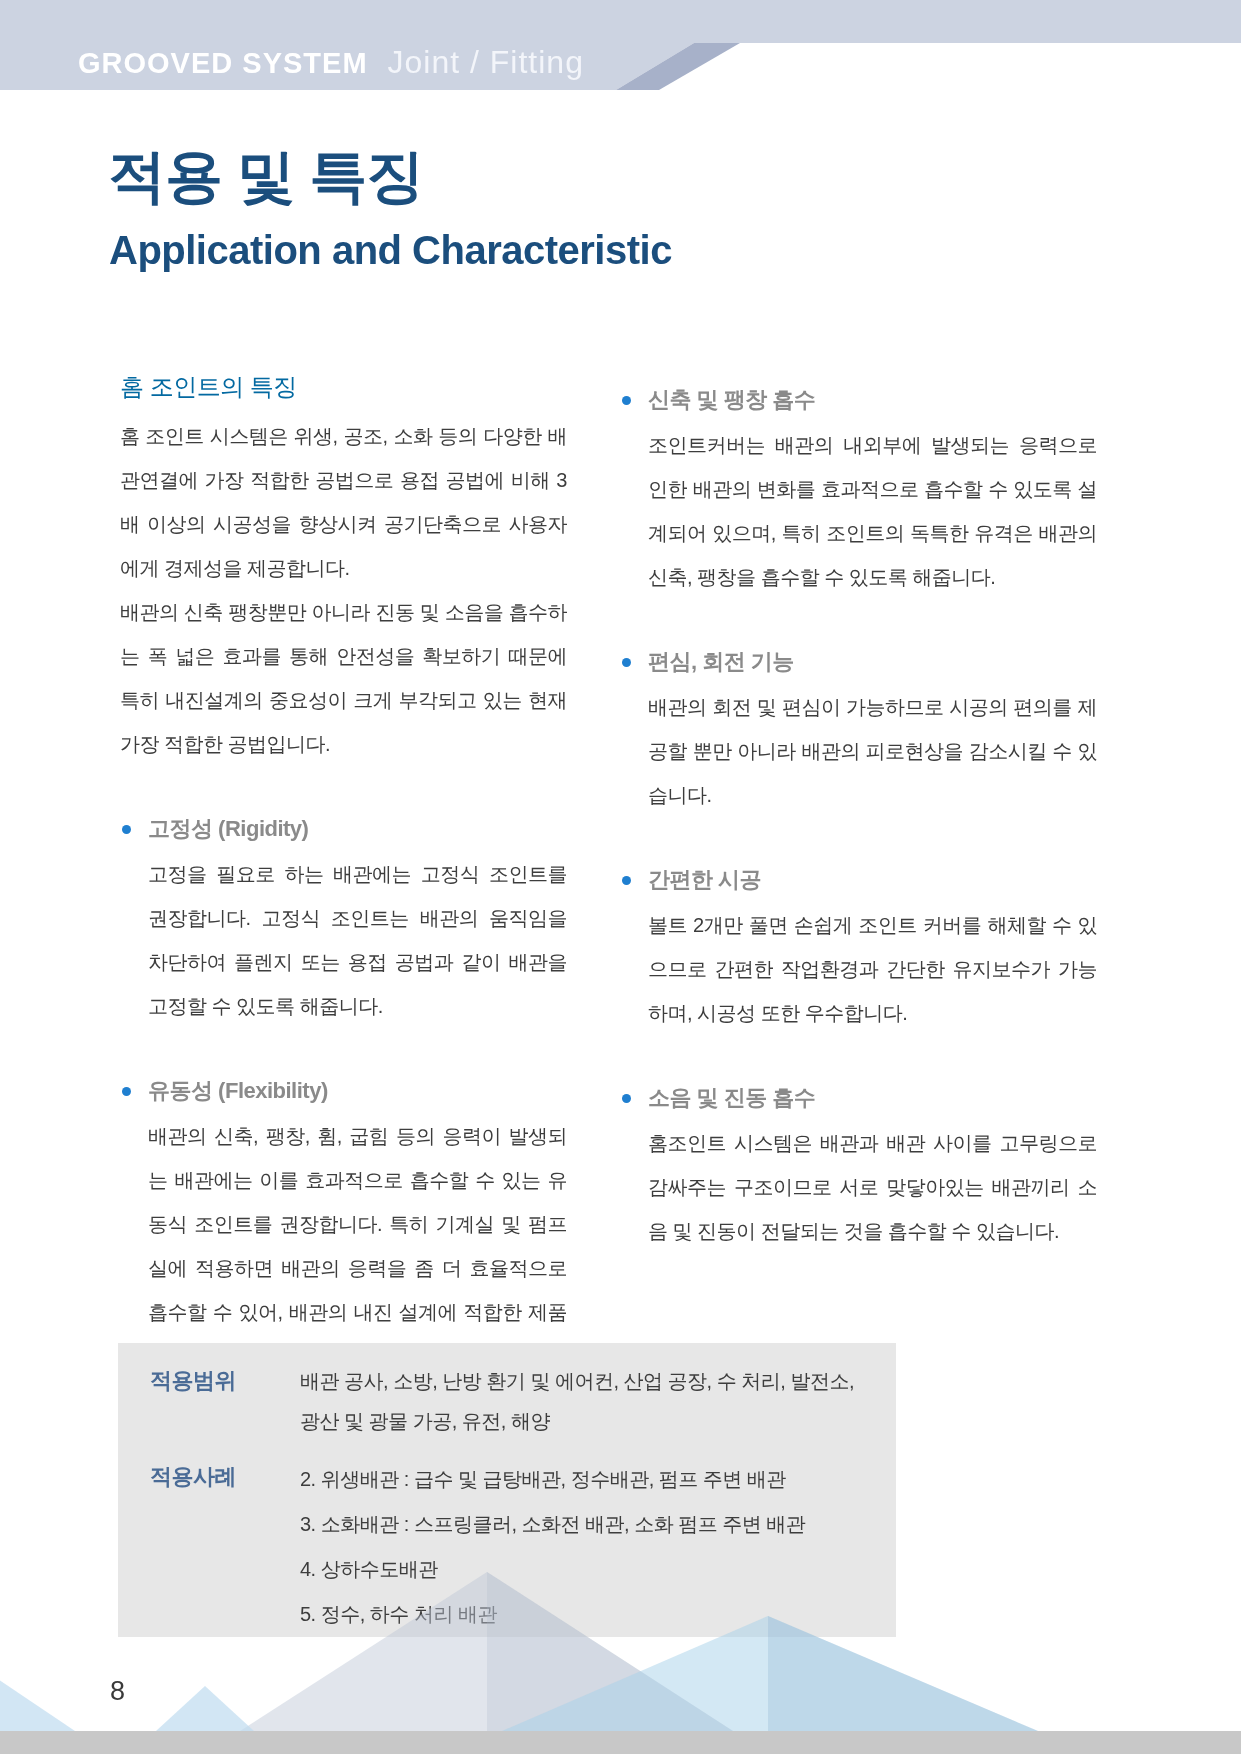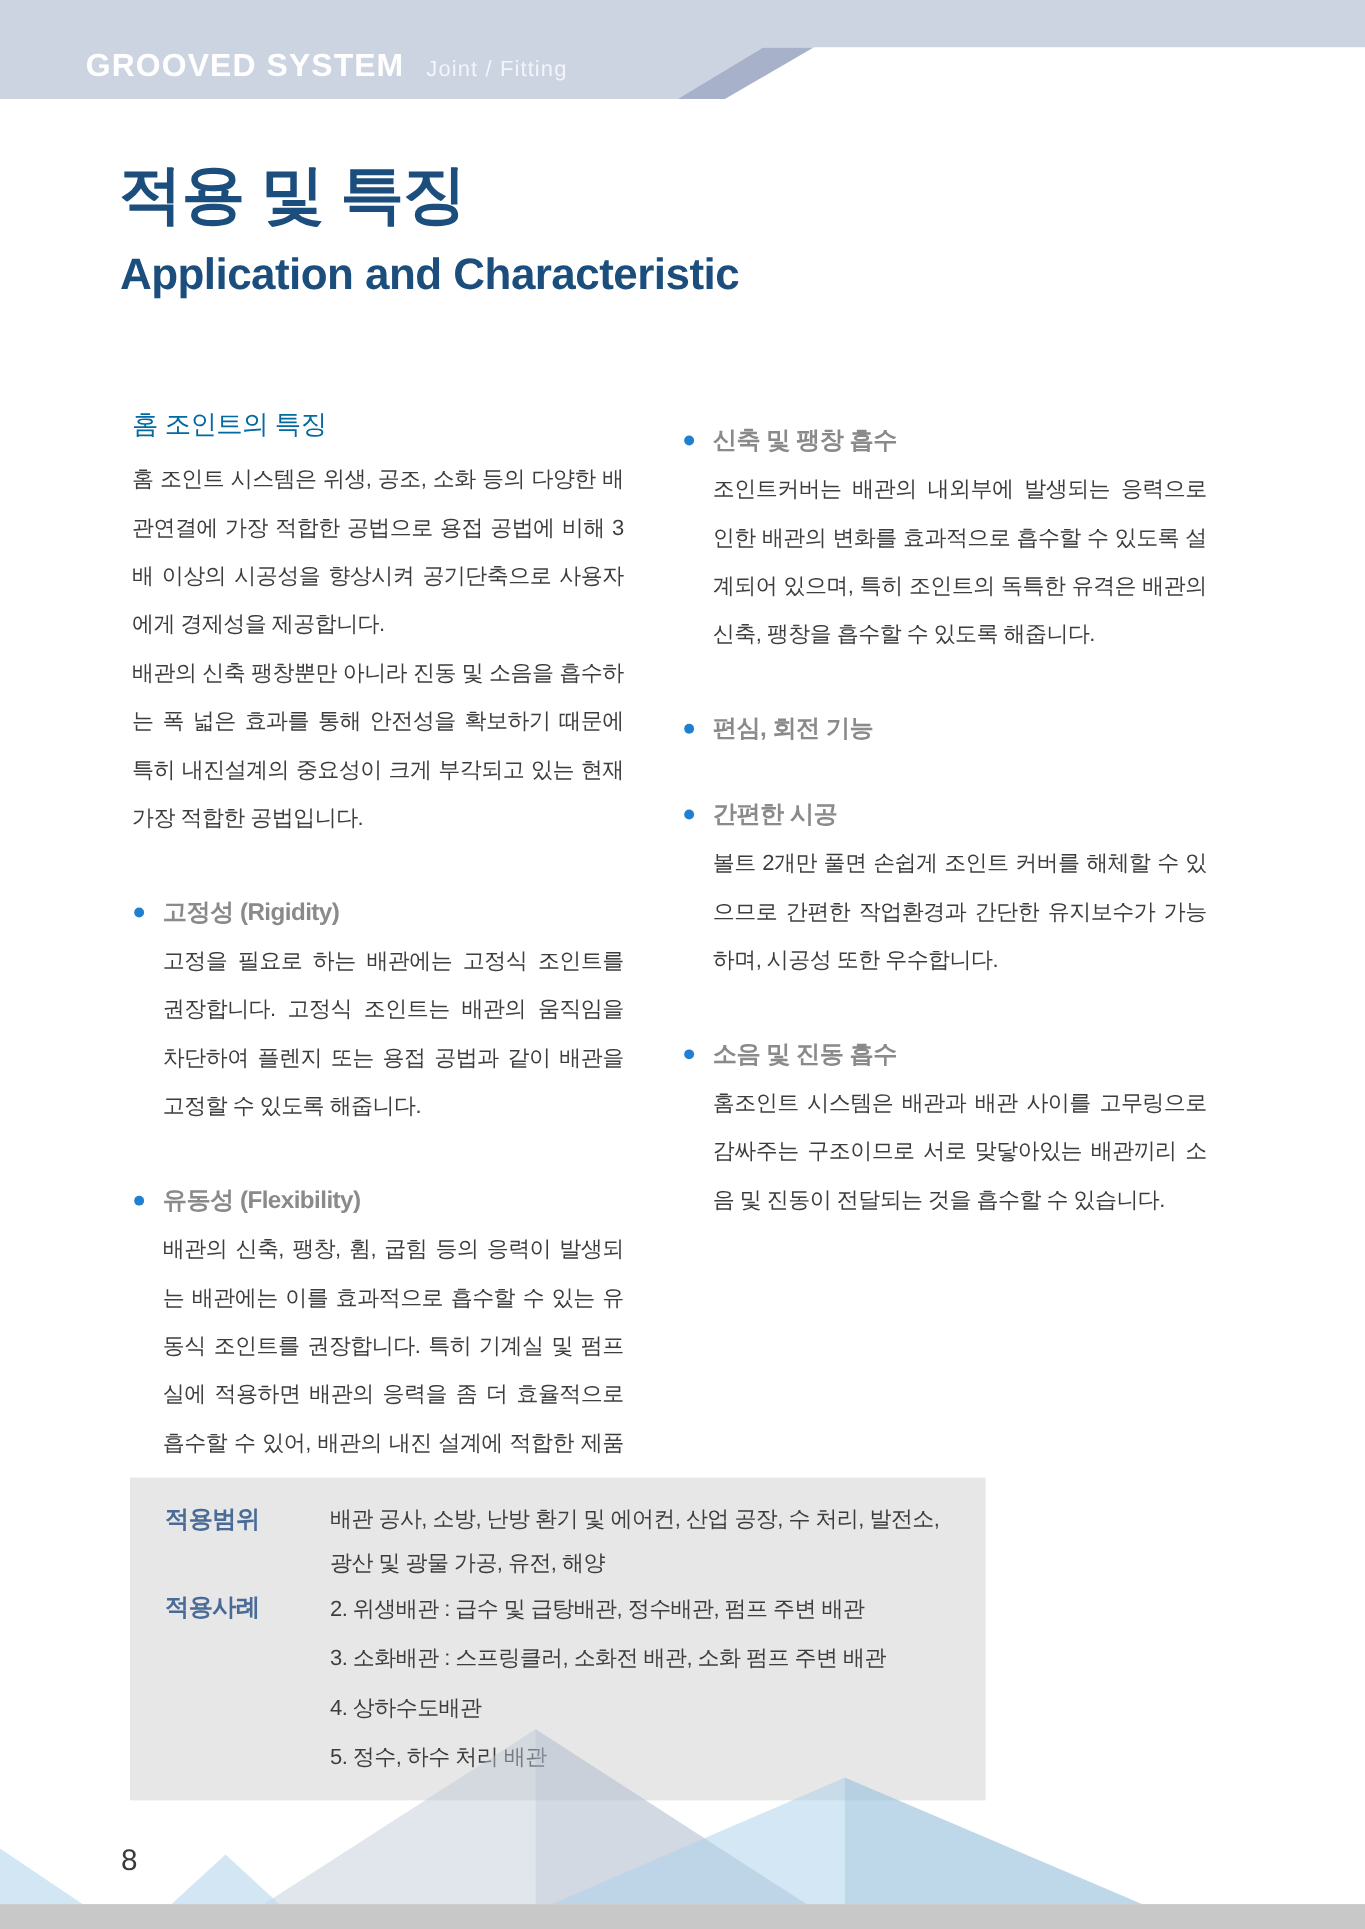--- a/index.html
+++ b/index.html
@@ -11,21 +11,21 @@
   .band{
     position:absolute;top:0;left:0;width:1241px;height:90px;background:#ccd3e1;
     clip-path:polygon(0 0,1241px 0,1241px 43px,694px 43px,616px 90px,0 90px);
   }
   .band-accent{
     position:absolute;top:0;left:0;width:1241px;height:90px;background:#a7b1c9;
     clip-path:polygon(694px 43px,740px 43px,659px 90px,616px 90px);
   }
   .header-text{position:absolute;top:44px;left:78px;display:flex;align-items:baseline;gap:20px;}
   .brand{font-size:29px;font-weight:700;letter-spacing:1px;color:#ffffff;}
-  .category{font-size:20px;font-weight:300;letter-spacing:1px;color:#f3f5fa;}
+  .category{font-size:32px;font-weight:300;letter-spacing:1px;color:#f3f5fa;}
   
   .title-ko{
     position:absolute;left:108px;top:138px;margin:0;
     font-size:58px;font-weight:800;letter-spacing:-1px;color:#1b4e7d;
   }
   .title-en{
     position:absolute;left:109px;top:228px;margin:0;
     font-size:40px;font-weight:700;letter-spacing:-0.5px;color:#1b4e7d;
   }
   
@@ -39,21 +39,21 @@
   .dot{flex:0 0 auto;width:9px;height:9px;border-radius:50%;background:#1f7fd0;margin:11px 0 0 2px;}
   .feature-title{margin-left:17px;font-size:22px;line-height:30px;font-weight:700;color:#8a8a8a;letter-spacing:-0.5px;}
   .feature-body{margin:0 0 0 28px;text-align:justify;color:#3d3d3d;}
   
   .app-box{
     position:absolute;left:118px;top:1343px;width:778px;height:294px;background:#e7e7e7;
     clip-path:polygon(0 0,917px 0,962px 45px,962px 294px,0 294px);
     box-sizing:border-box;padding:18px 40px 16px 32px;font-size:20px;letter-spacing:-0.5px;
   }
   .box-row{display:grid;grid-template-columns:150px 1fr;align-items:start;}
-  .box-row + .box-row{}
+  .box-row + .box-row{margin-top:16px;}
   .box-label{font-size:22px;font-weight:700;color:#4a6b96;line-height:40px;}
   .box-content{color:#3d3d3d;}
   .scope{line-height:40px;}
   .case-item{line-height:45px;}
   
   .deco{position:absolute;left:0;top:0;width:1241px;height:1754px;pointer-events:none;}
   .footer-bar{position:absolute;left:0;bottom:0;width:1241px;height:23px;background:#c8c8c8;}
   .page-number{position:absolute;left:110px;top:1676px;font-size:27px;color:#3a3a3a;}
 </style>
 </head>
@@ -100,20 +100,21 @@
         <span class="feature-title">신축 및 팽창 흡수</span>
       </div>
       <p class="feature-body">조인트커버는 배관의 내외부에 발생되는 응력으로 인한 배관의 변화를 효과적으로 흡수할 수 있도록 설계되어 있으며, 특히 조인트의 독특한 유격은 배관의 신축, 팽창을 흡수할 수 있도록 해줍니다.</p>
     </section>
 
     <section class="feature">
       <div class="feature-head">
         <span class="dot"></span>
         <span class="feature-title">편심, 회전 기능</span>
       </div>
+      <p class="feature-body">배관의 회전 및 편심이 가능하므로 시공의 편의를 제공할 뿐만 아니라 배관의 피로현상을 감소시킬 수 있습니다.</p>
     </section>
 
     <section class="feature">
       <div class="feature-head">
         <span class="dot"></span>
         <span class="feature-title">간편한 시공</span>
       </div>
       <p class="feature-body">볼트 2개만 풀면 손쉽게 조인트 커버를 해체할 수 있으므로 간편한 작업환경과 간단한 유지보수가 가능하며, 시공성 또한 우수합니다.</p>
     </section>
 

